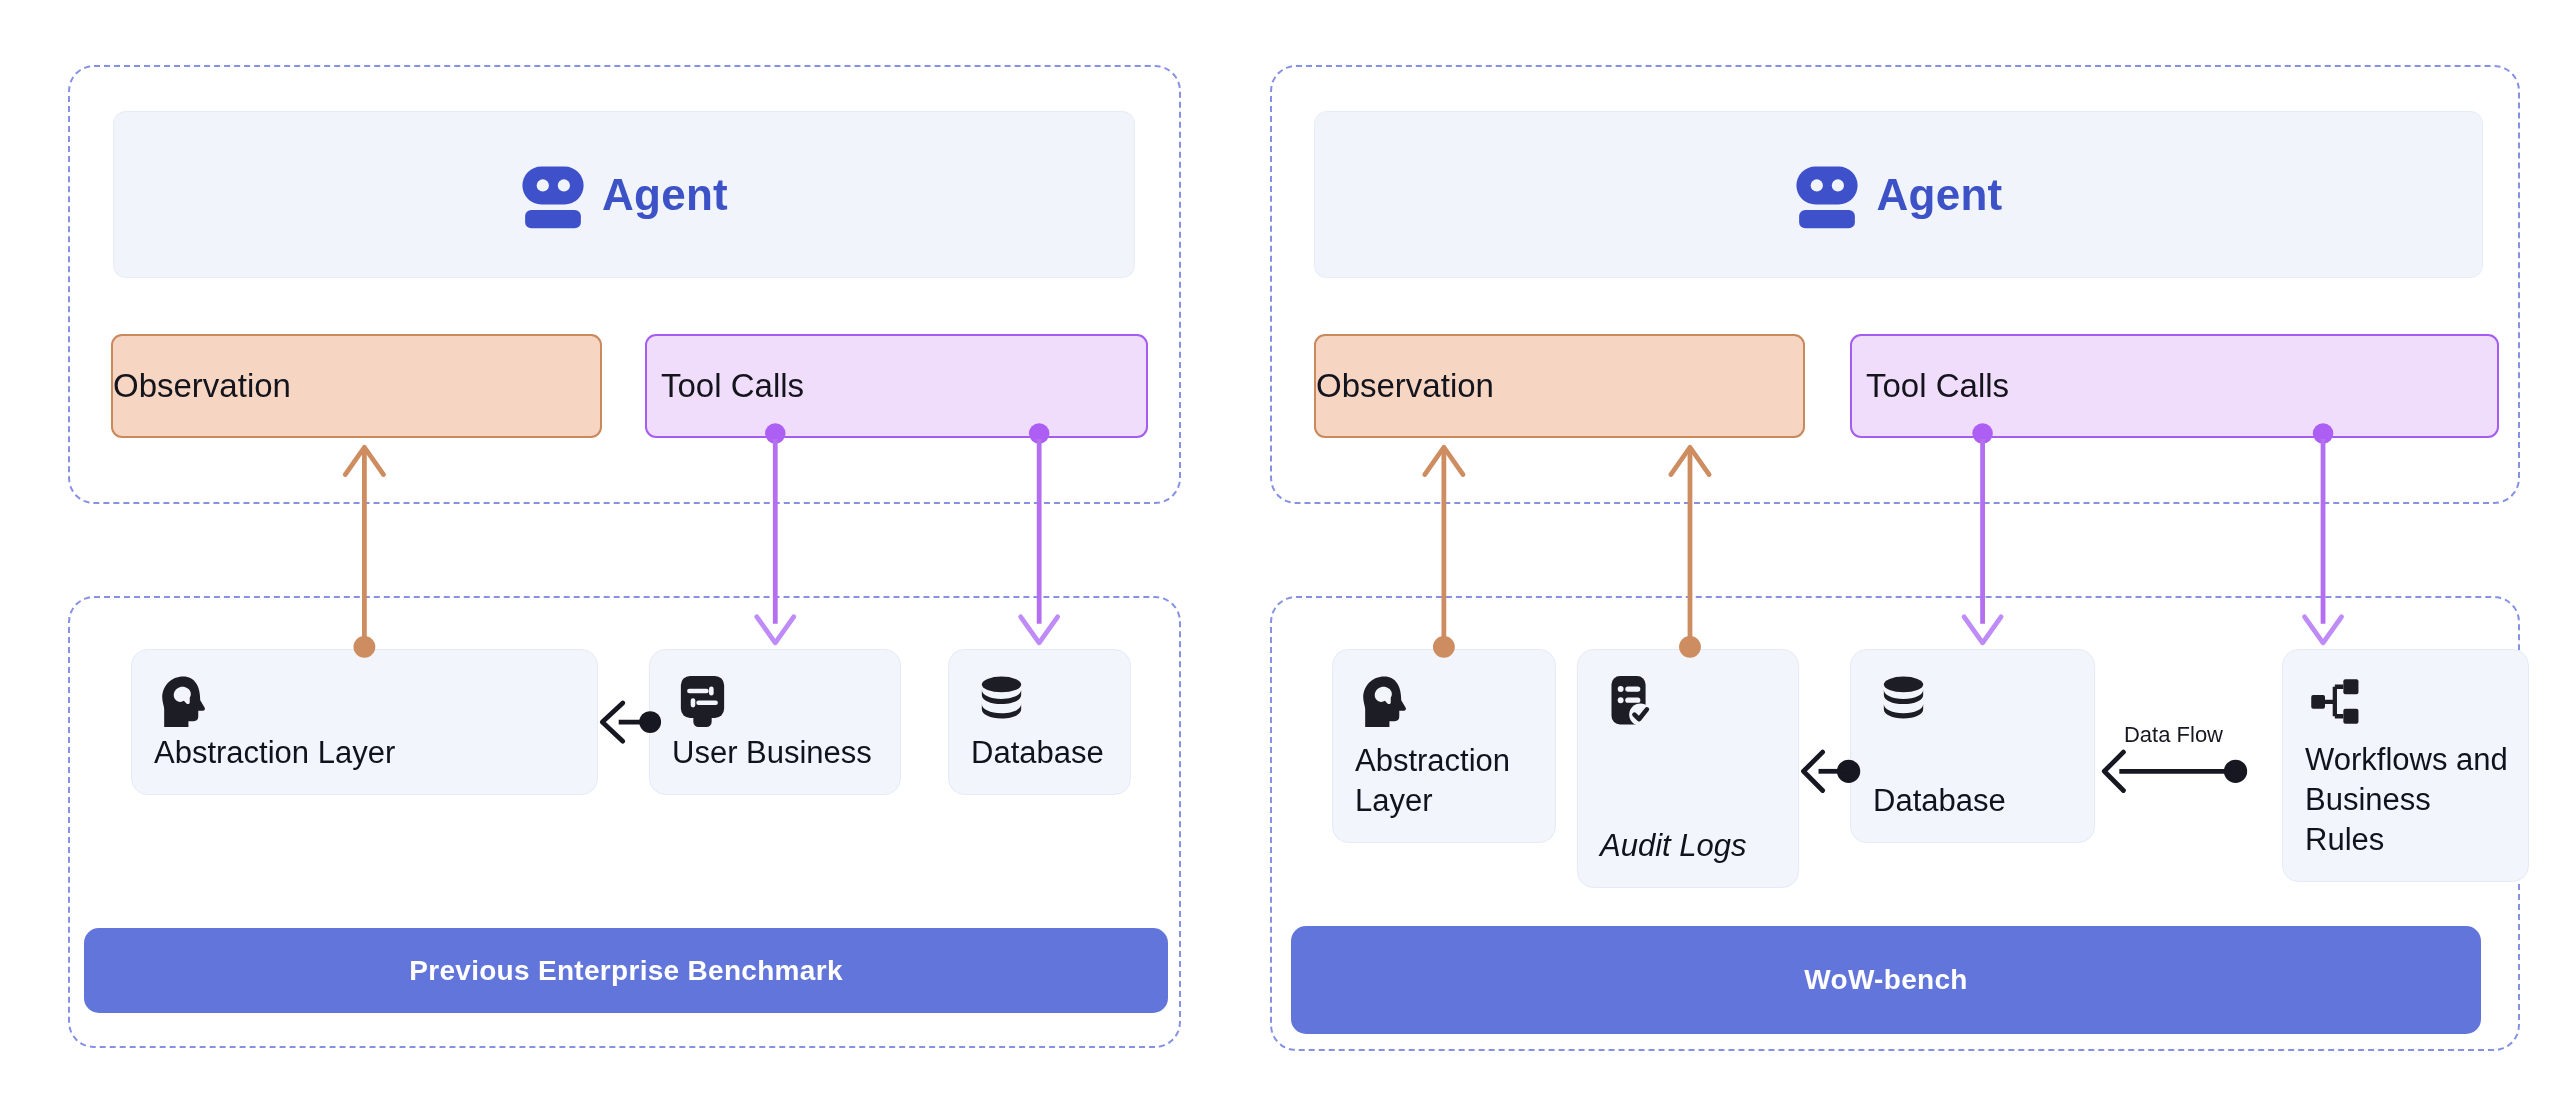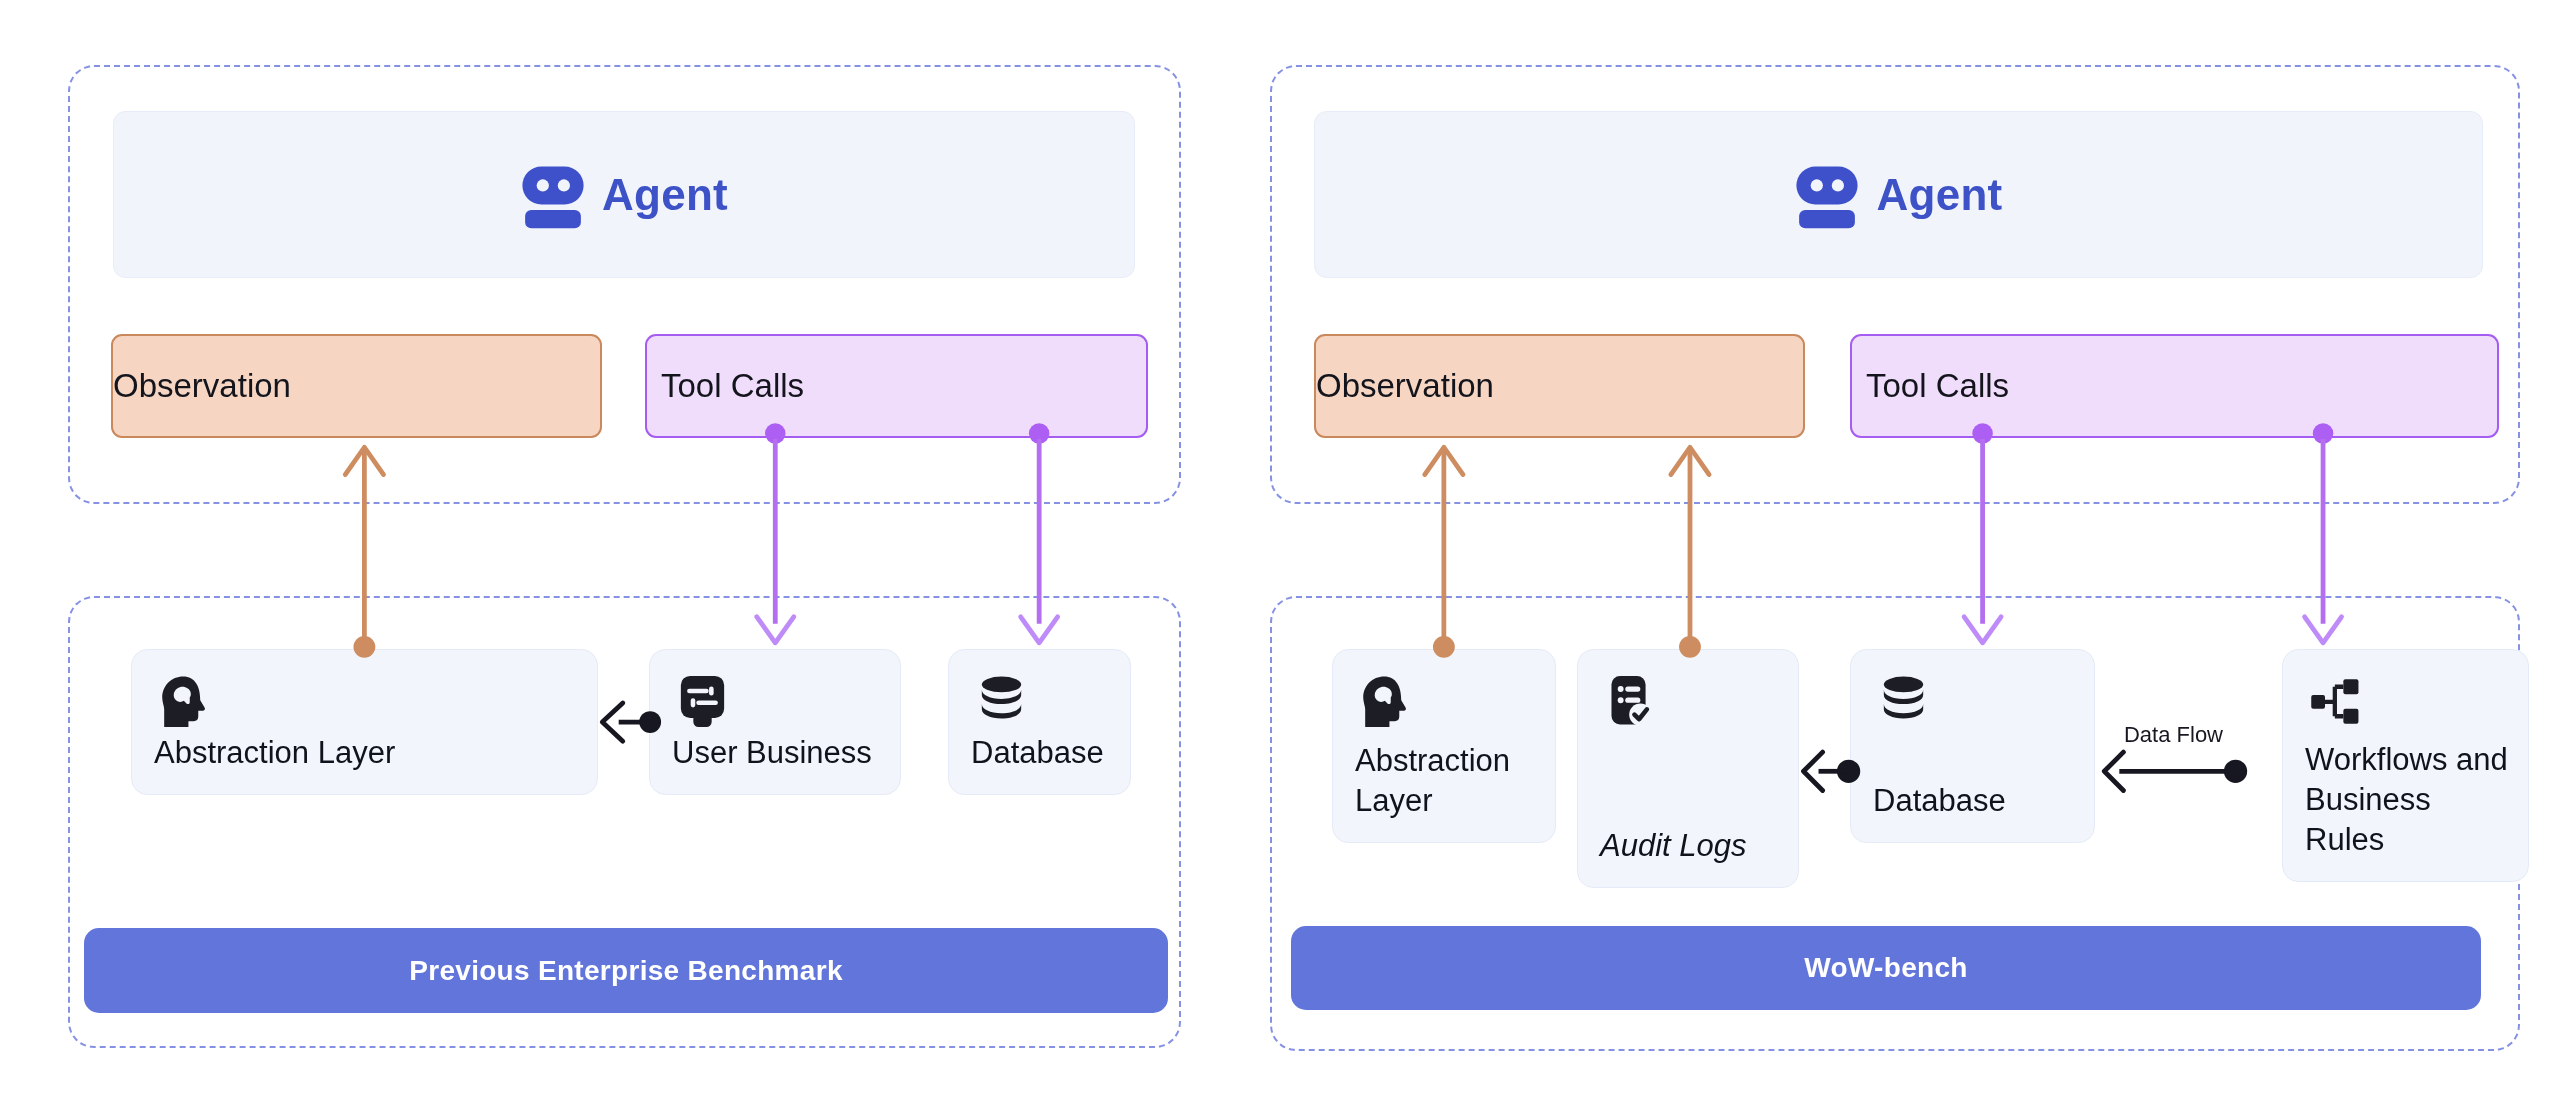--- a/index.html
+++ b/index.html
@@ -37,21 +37,21 @@
   #card-ui-l{left:649px;top:649px;width:252px;height:146px;}
   #card-db-l{left:948px;top:649px;width:183px;height:146px;}
   #card-al-r{left:1332px;top:649px;width:224px;height:194px;}
   #card-logs-r{left:1577px;top:649px;width:222px;height:239px;font-style:italic;}
   #card-db-r{left:1850px;top:649px;width:245px;height:194px;}
   #card-wf-r{left:2234px;top:649px;width:247px;height:233px;margin-left:48px;}
 
   .caption-bar{position:absolute;background:#6175DB;border-radius:15px;display:flex;align-items:center;
     justify-content:center;color:#ffffff;font-size:28px;font-weight:700;letter-spacing:0.3px;}
   #bar-l{left:84px;top:928px;width:1084px;height:85px;}
-  #bar-r{left:1291px;top:926px;width:1190px;height:84px;}
+  #bar-r{left:1291px;top:926px;width:1190px;height:108px;}
 
   #dataflow-label{position:absolute;left:2078px;top:722px;width:191px;text-align:center;
     font-size:22px;font-weight:500;color:#171721;}
 
   #overlay{position:absolute;left:0;top:0;width:2576px;height:1116px;pointer-events:none;}
 </style>
 </head>
 <body>
 
 <div class="canvas">

